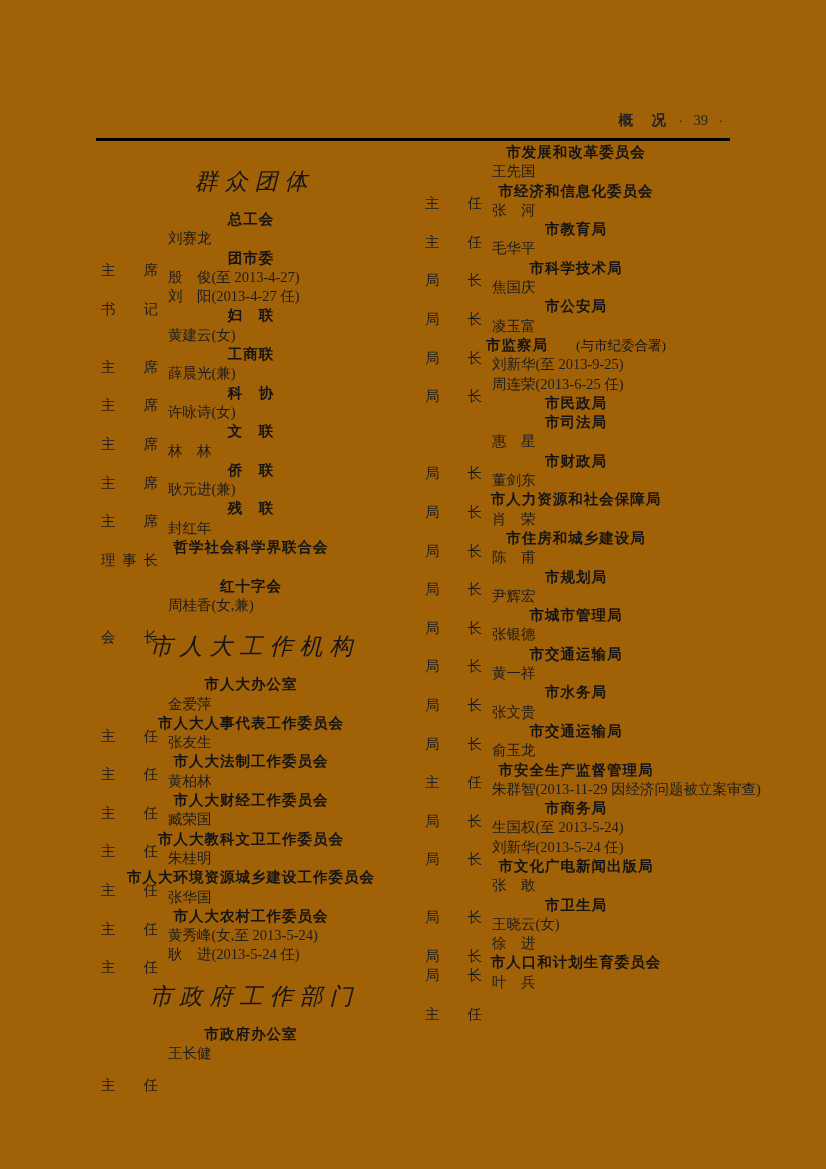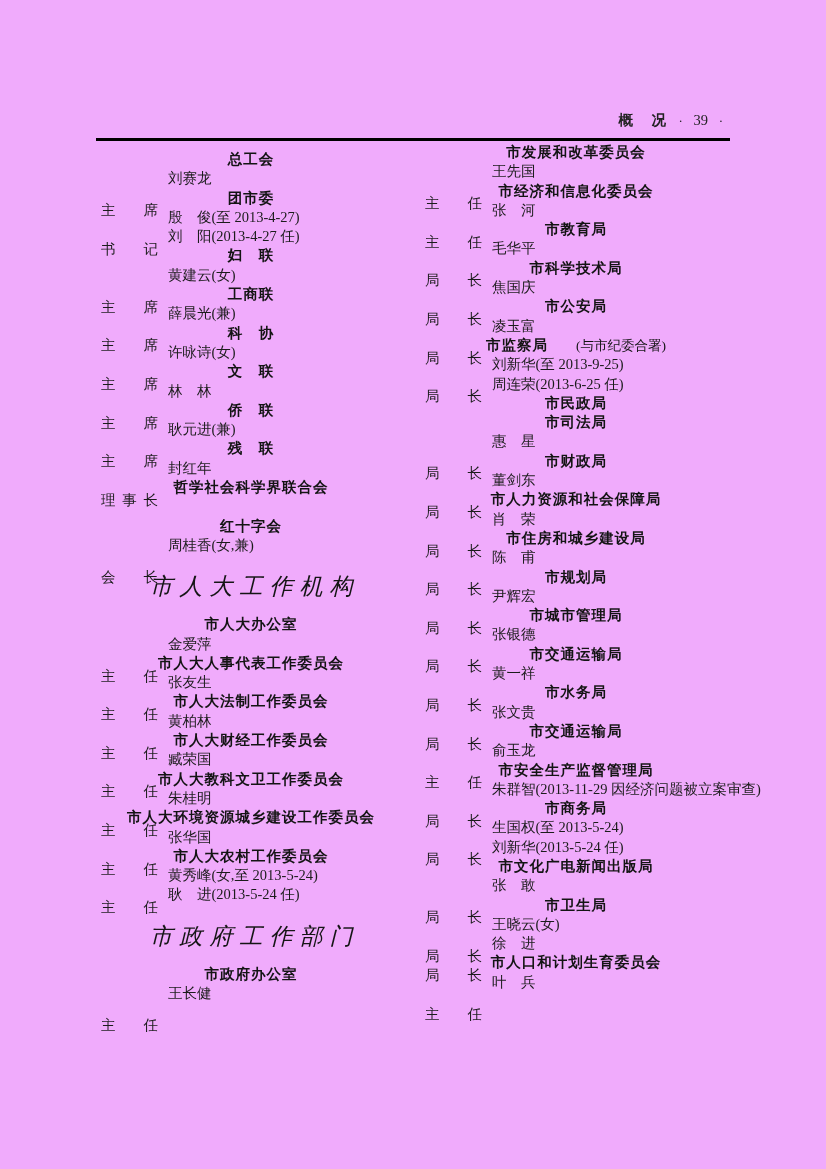--- a/index.html
+++ b/index.html
@@ -4,21 +4,21 @@
 <style>
   html, body {
     margin: 0;
     padding: 0;
     background: #ffffff;
   }
   .page {
     position: relative;
     width: 826px;
     height: 1169px;
-    background: #f0abfc;
+    background: #a16207;
     color: #1c1c1c;
     overflow: hidden;
     font-family: "Liberation Serif", serif;
   }
   .page-header {
     position: absolute;
     top: 111px;
     left: 96px;
     width: 634px;
     text-align: right;
@@ -107,20 +107,21 @@
   <div class="page-header">
     <span class="hdr-title">概　况</span>
     <span class="dot">·</span>
     <span class="hdr-page">39</span>
     <span class="dot">·</span>
   </div>
 
   <div class="rule"></div>
 
   <div class="col col-left" id="col-left">
+      <div class="sec-title">群众团体</div>
       <div class="org-heading line"><span>总工会</span></div>
       <div class="entry line"><span class="role">主 席</span><span class="name">刘赛龙</span></div>
       <div class="org-heading line"><span>团市委</span></div>
       <div class="entry line"><span class="role">书 记</span><span class="name">殷　俊(至 2013-4-27)</span></div>
       <div class="entry line"><span class="role"></span><span class="name">刘　阳(2013-4-27 任)</span></div>
       <div class="org-heading line"><span>妇　联</span></div>
       <div class="entry line"><span class="role">主 席</span><span class="name">黄建云(女)</span></div>
       <div class="org-heading line"><span>工商联</span></div>
       <div class="entry line"><span class="role">主 席</span><span class="name">薛晨光(兼)</span></div>
       <div class="org-heading line"><span>科　协</span></div>

